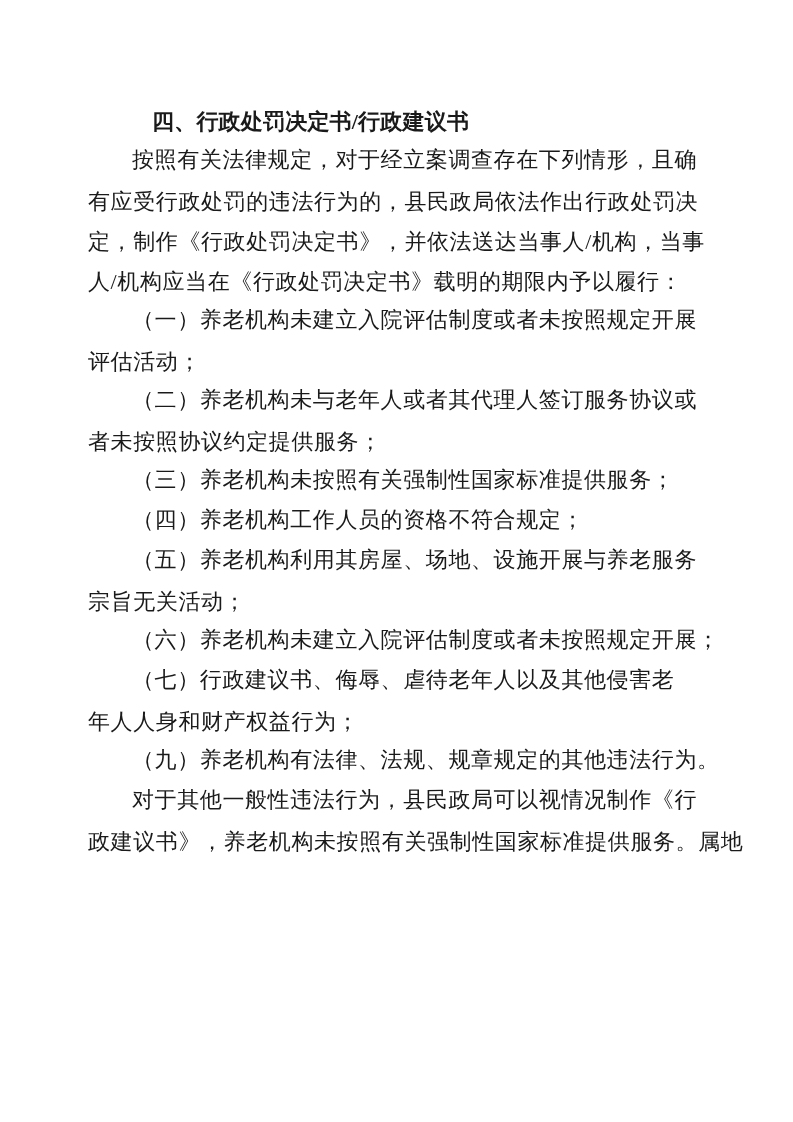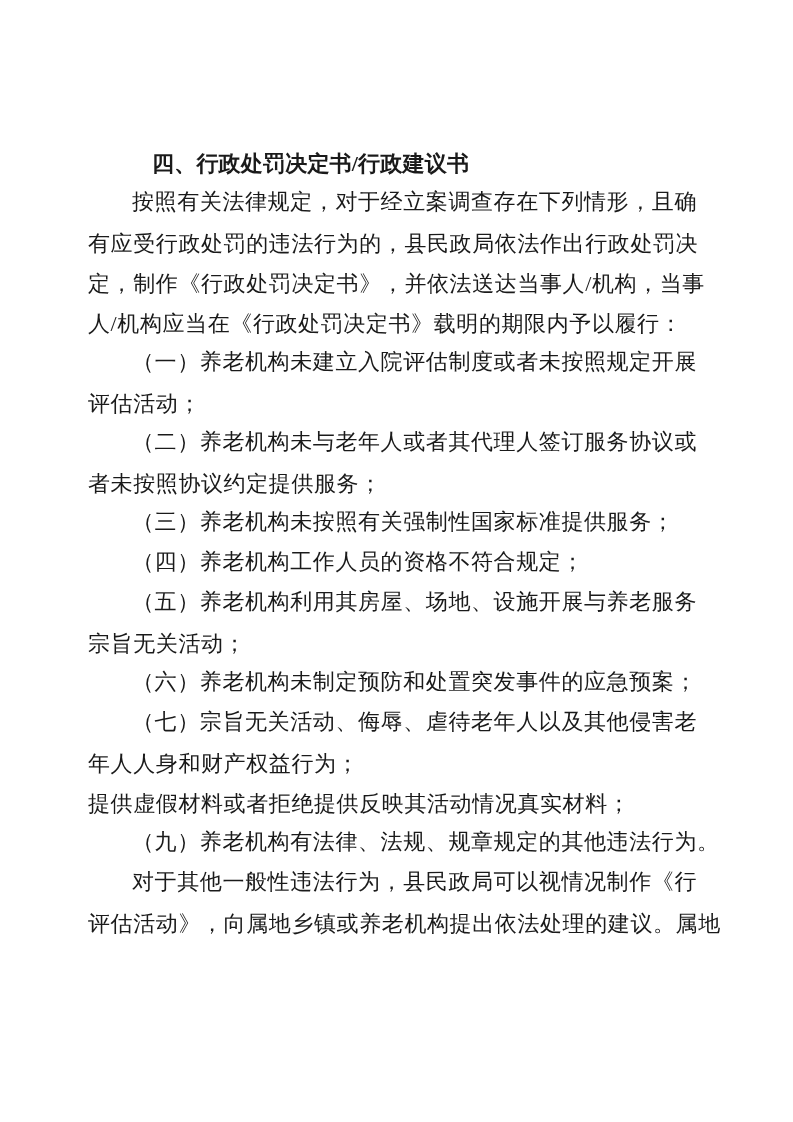--- a/index.html
+++ b/index.html
@@ -14,21 +14,20 @@
     background: #ffffff;
     overflow: hidden;
     font-family: "Liberation Serif", "DejaVu Serif", serif;
     color: #1a1a1a;
   }
   .text-block {
     position: absolute;
     left: 88px;
     top: 102px;
     width: 640px;
-    margin-top: 42px;
   }
   .line {
     font-size: 22px;
     line-height: 40px;
     letter-spacing: 0.6px;
     white-space: nowrap;
     color: #1a1a1a;
   }
   .line.indent {
     padding-left: 44px;
@@ -59,26 +58,25 @@
     <div class="line indent">（二）养老机构未与老年人或者其代理人签订服务协议或</div>
     <div class="line">者未按照协议约定提供服务；</div>
 
     <div class="line indent">（三）养老机构未按照有关强制性国家标准提供服务；</div>
 
     <div class="line indent">（四）养老机构工作人员的资格不符合规定；</div>
 
     <div class="line indent">（五）养老机构利用其房屋、场地、设施开展与养老服务</div>
     <div class="line">宗旨无关活动；</div>
 
-    <div class="line indent">（六）养老机构未制定预防和处置突发事件的应急预案；</div>
+    <div class="line indent">（六）养老机构未建立入院评估制度或者未按照规定开展；</div>
 
-    <div class="line indent">（七）宗旨无关活动、侮辱、虐待老年人以及其他侵害老</div>
+    <div class="line indent">（七）行政建议书、侮辱、虐待老年人以及其他侵害老</div>
     <div class="line">年人人身和财产权益行为；</div>
 
-    <div class="line">提供虚假材料或者拒绝提供反映其活动情况真实材料；</div>
 
     <div class="line indent">（九）养老机构有法律、法规、规章规定的其他违法行为。</div>
 
     <div class="line indent">对于其他一般性违法行为，县民政局可以视情况制作《行</div>
-    <div class="line">评估活动》，向属地乡镇或养老机构提出依法处理的建议。属地</div>
+    <div class="line">政建议书》，养老机构未按照有关强制性国家标准提供服务。属地</div>
 
   </div>
 </div>
 
 </body></html>

